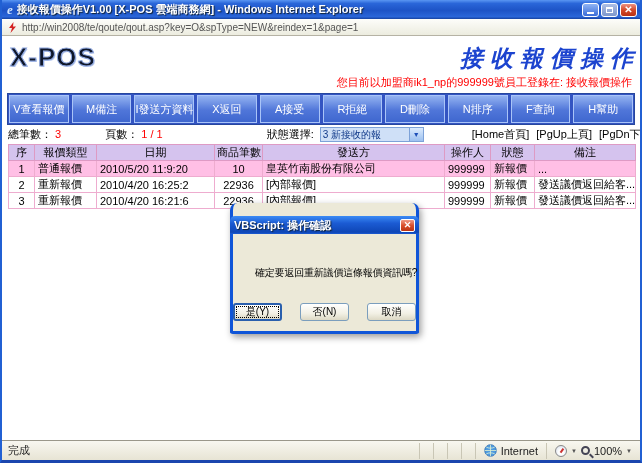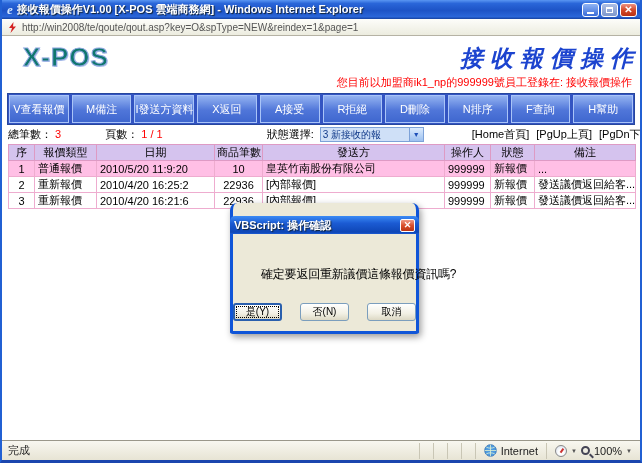--- a/index.html
+++ b/index.html
@@ -33,23 +33,23 @@
   
   .addressbar {
     height:17px; flex:0 0 17px; background:linear-gradient(180deg,#fdfdfa,#ececdf);
     border-bottom:1px solid #b5b2a4; display:flex; align-items:center; padding:0 6px; gap:5px;
   }
   .url { font-size:10px; color:#555; white-space:nowrap; overflow:hidden; }
   
   .content { flex:1; background:#fff; position:relative; overflow:hidden; }
   .page-header { position:relative; height:34px; margin-top:4px; }
   .logo {
-    position:absolute; left:21px; top:2px;
+    position:absolute; left:8px; top:2px;
     font:bold 26px "Liberation Sans",sans-serif; letter-spacing:1px;
-    color:#0f766e; -webkit-text-stroke:1px #8fa8e0; text-shadow:1px 1px 0 #b9c9ef;
+    color:#0f172a; -webkit-text-stroke:1px #8fa8e0; text-shadow:1px 1px 0 #b9c9ef;
   }
   .page-title {
     text-align:right; padding-top:3px;
     font:bold italic 23px "Liberation Serif",serif; letter-spacing:7px; color:#1c44cf;
   }
   .login-info { text-align:right; padding:1px 8px 2px 0; font-size:11px; color:#ff0000; }
   
   .toolbar {
     display:flex; gap:3px; margin:1px 5px 0 5px; padding:1px;
     background:#3354c2; border:1px solid #27479e;
@@ -94,21 +94,21 @@
     background:linear-gradient(180deg,#3b8bf5 0%,#1b5bd3 40%,#0e46b6 90%,#1b5bd3 100%);
     display:flex; align-items:center; padding:0 4px; color:#fff;
   }
   .dlg-title { font-size:11px; font-weight:bold; flex:1; text-shadow:1px 1px 1px #123; white-space:nowrap; }
   .dlg-close {
     width:15px; height:13px; border-radius:2px; border:1px solid #fff;
     background:linear-gradient(180deg,#f09a86,#d9502d 50%,#bb3312);
     color:#fff; font-size:9px; font-weight:bold; text-align:center; line-height:11px; cursor:pointer;
   }
   .dlg-body { padding:10px 6px 8px 8px; display:flex; align-items:flex-start; }
-  .dlg-msg { font-size:12px; letter-spacing:-0.2px; color:#000; padding-top:9px; margin-left:20px; white-space:nowrap; }
+  .dlg-msg { font-size:10px; letter-spacing:-0.2px; color:#000; padding-top:9px; margin-left:14px; white-space:nowrap; }
   .dlg-buttons { display:flex; justify-content:center; gap:18px; padding:6px 0 10px 0; }
   .dlg-btn {
     width:49px; height:18px; font-size:10px; color:#000;
     background:linear-gradient(180deg,#ffffff,#f2f0e4 60%,#dcd8c4);
     border:1px solid #7b9ebd; border-radius:3px; cursor:pointer;
   }
   .dlg-btn.default { border:2px solid #2a5fad; outline:1px dotted #000; outline-offset:-4px; }
   
   .statusbar {
     height:20px; flex:0 0 20px; border-top:1px solid #9a978a;

